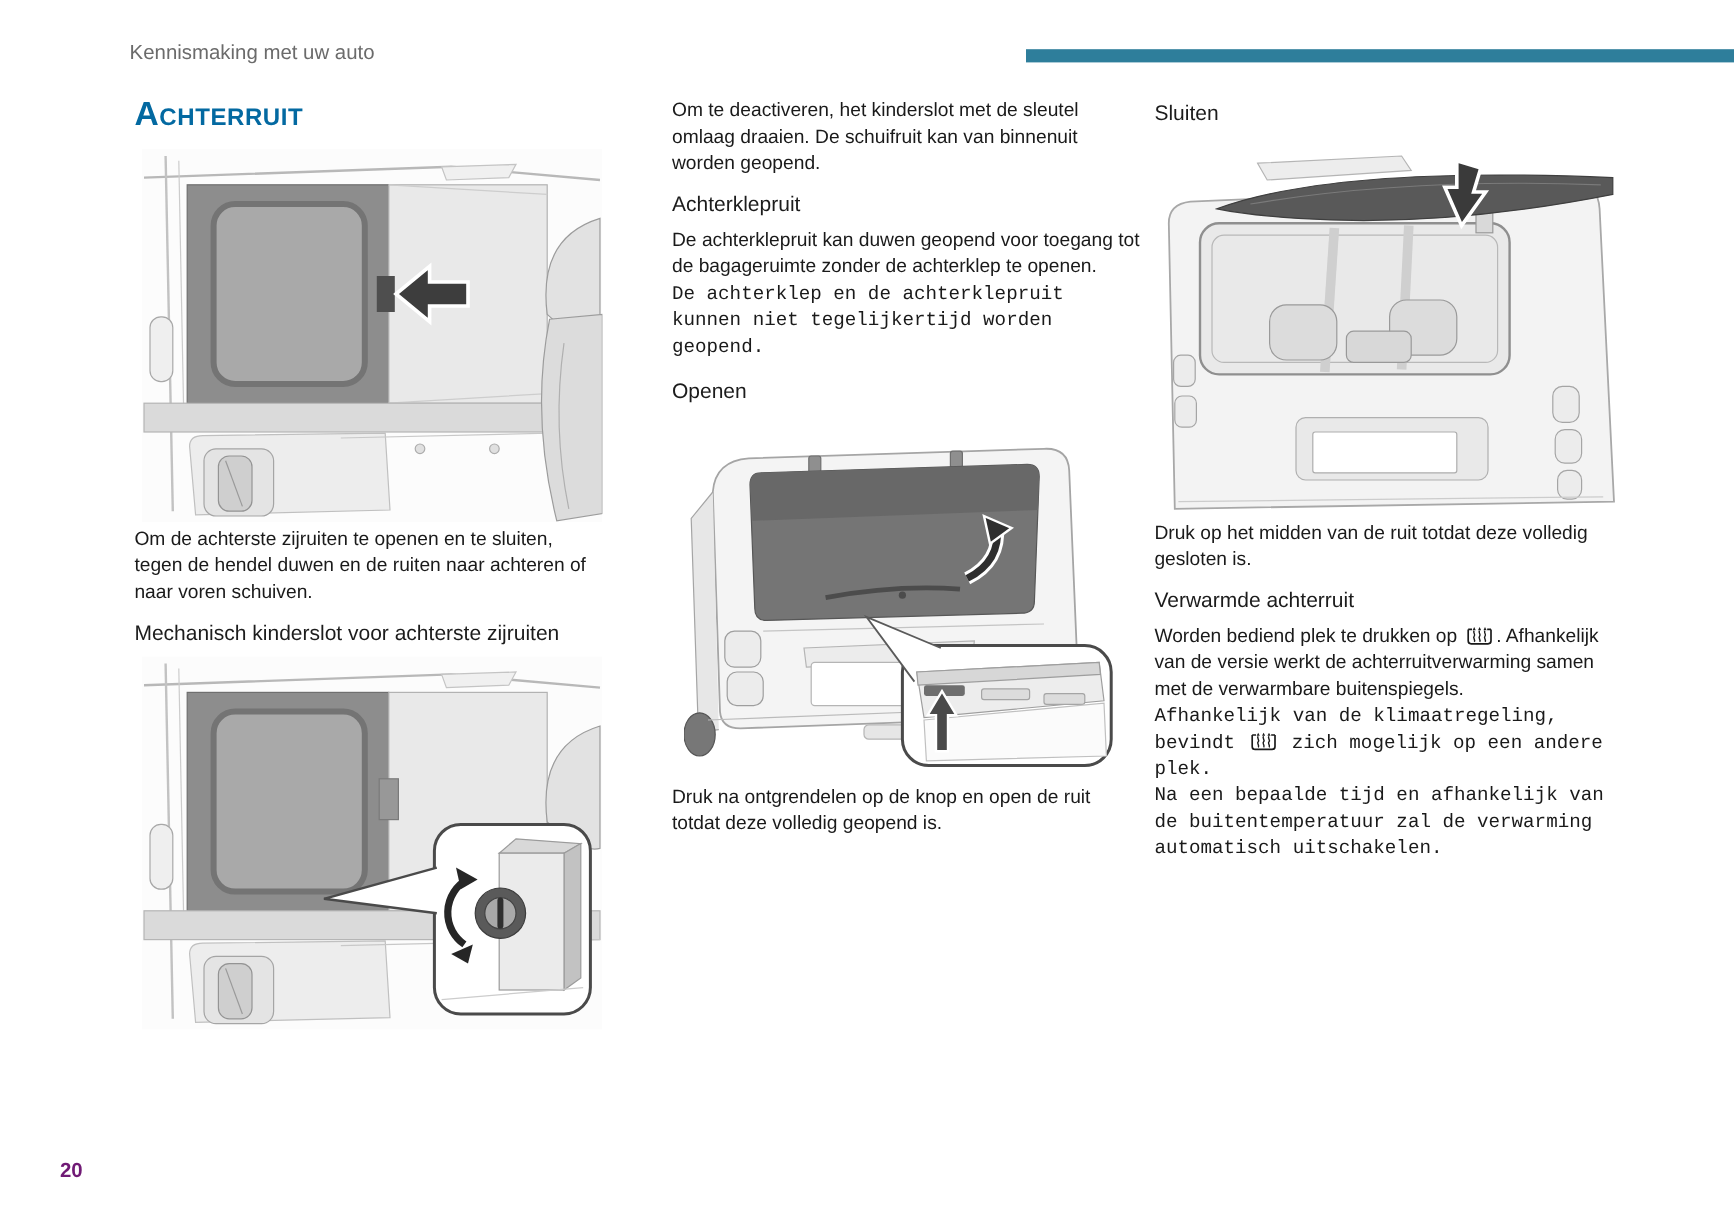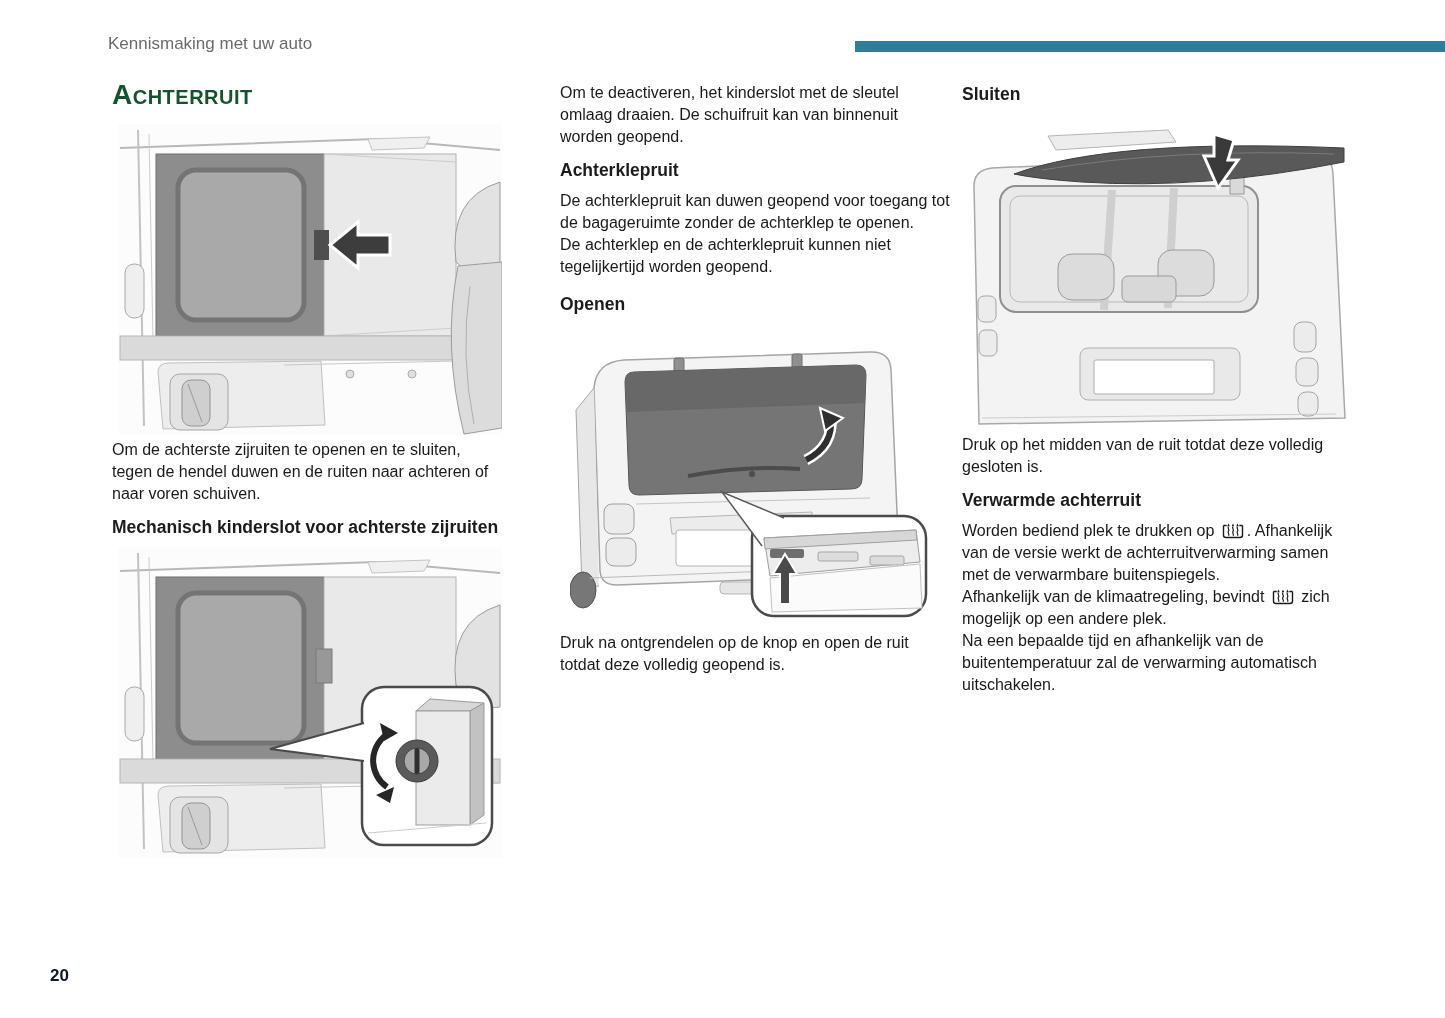--- a/index.html
+++ b/index.html
@@ -7,32 +7,32 @@
     position:relative;width:1445px;height:1018px;background:#ffffff;overflow:hidden;
     font-family:"Liberation Sans","DejaVu Sans",sans-serif;color:#1a1a1a;
   }
   .running-header{position:absolute;left:108px;top:34px;font-size:17px;color:#6b6b6b;}
   .accent-bar{position:absolute;left:855px;top:41px;width:590px;height:11px;background:#2e7e9b;}
   .col{position:absolute;top:80px;width:392px;}
   .col-left{left:112px;}
   .col-mid{left:560px;}
   .col-right{left:962px;}
   h1.section-title{
-    margin:0 0 14px 0;font-size:28px;font-weight:bold;color:#14532d;
+    margin:0 0 14px 0;font-size:28px;font-weight:bold;color:#0369a1;
     font-variant:small-caps;letter-spacing:0.5px;line-height:30px;
   }
-  h2.sub{margin:10px 0 8px 0;font-size:17.5px;line-height:24px;font-weight:bold;color:#1c1c1c;}
+  h2.sub{margin:10px 0 8px 0;font-size:17.5px;line-height:24px;font-weight:normal;color:#1c1c1c;}
   p.body{margin:4px 0 0 0;font-size:16px;line-height:22px;}
-  p.body.cont{margin:0;}
+  p.body.cont{margin:0;font-family:Liberation Mono, monospace;}
   .fig{display:block;}
   .fig1{margin:0 0 2px 6px;}
   .fig2{margin:2px 0 4px 6px;}
   .fig3{margin:12px 0 0 10px;}
   .fig4{margin:20px 0 0 0;}
-  .page-number{position:absolute;left:50px;top:966px;font-size:17px;font-weight:bold;color:#0f172a;}
+  .page-number{position:absolute;left:50px;top:966px;font-size:17px;font-weight:bold;color:#701a75;}
   .demist{display:inline-block;vertical-align:-3px;margin:0 3px;}
 </style>
 </head>
 <body>
 
 <div class="page">
 
   <div class="running-header">Kennismaking met uw auto</div>
   <div class="accent-bar"></div>
 

